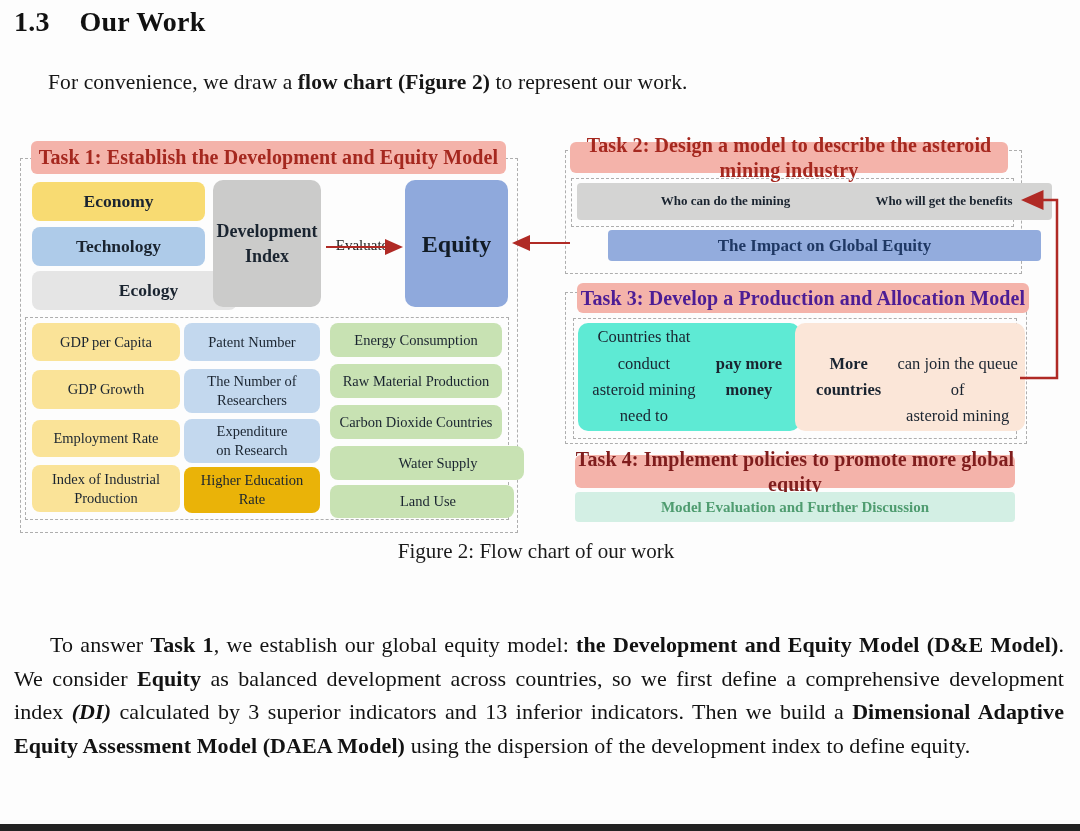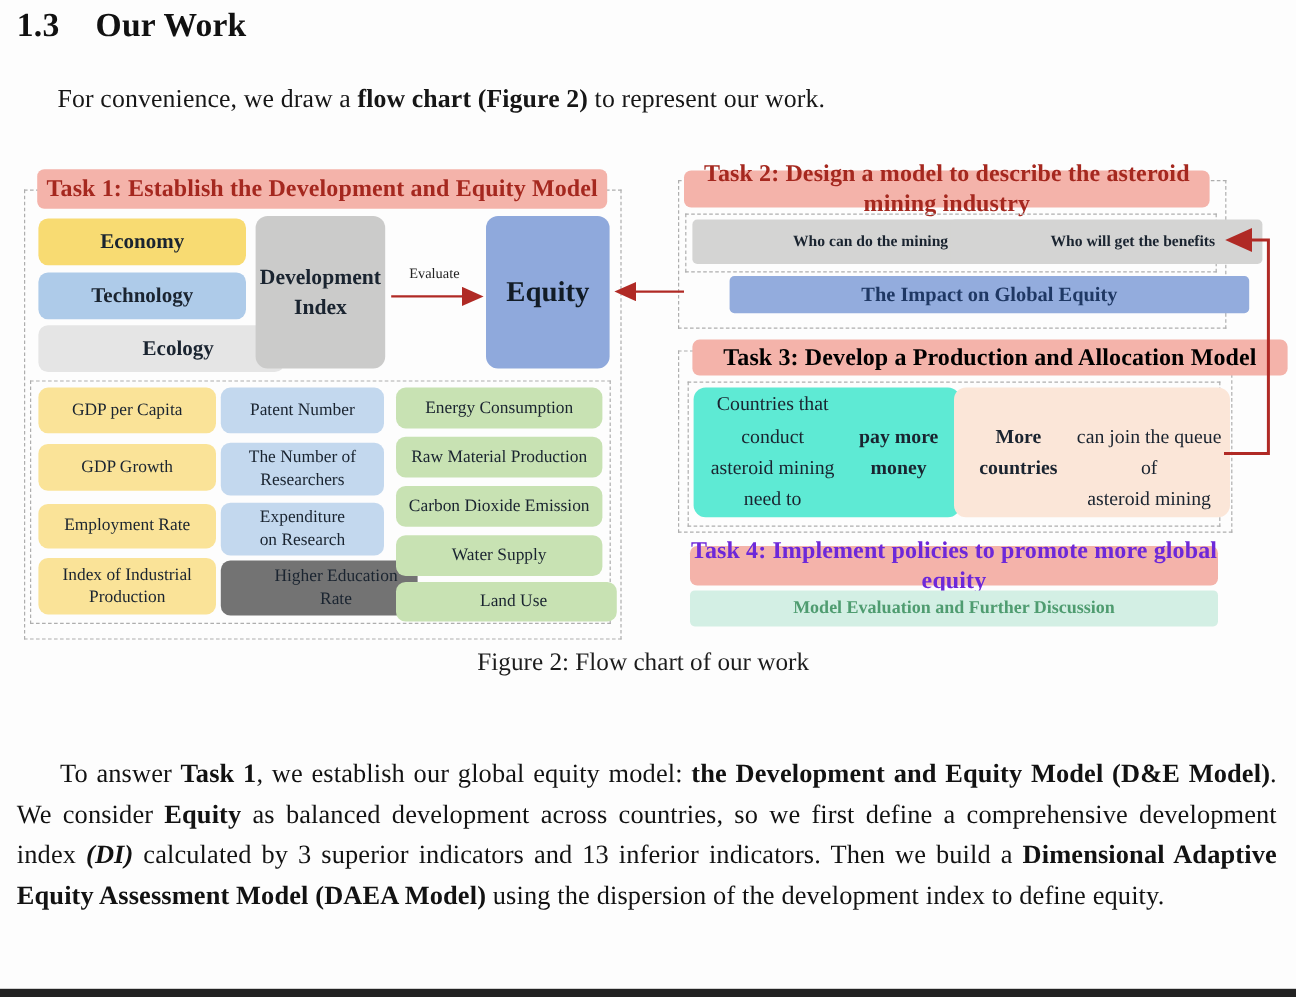--- a/index.html
+++ b/index.html
@@ -44,22 +44,22 @@
   }
   .superior{font-weight:bold;font-size:17.5px;}
   .indicator{font-size:14.5px;border-radius:8px;line-height:1.3;}
   .gray-pill{font-weight:bold;font-size:13px;border-radius:4px;padding-left:44px;}
   .impact{font-weight:bold;font-size:17px;border-radius:4px;color:#1f3864;}
   .devindex{font-weight:bold;font-size:18px;border-radius:10px;line-height:1.35;}
   .equity{font-weight:bold;font-size:24px;border-radius:10px;color:#121c26;}
   .peach-box{font-size:16.5px;border-radius:10px;line-height:1.6;padding:0 6px;}
   .mint-box{font-weight:bold;font-size:15px;border-radius:4px;}
   .evaluate-label{
-    position:absolute;left:320px;top:86px;width:84px;text-align:center;
-    font-size:12px;color:#222;
+    position:absolute;left:320px;top:102px;width:84px;text-align:center;
+    font-size:15px;color:#222;
   }
   svg.connectors{position:absolute;left:0;top:0;width:1080px;height:400px;pointer-events:none;}
 </style>
 </head>
 <body>
 
 <div class="abs section-heading">
   <span class="num">1.3</span><span>Our Work</span>
 </div>
 
@@ -87,47 +87,47 @@
   <div class="box indicator" style="left: 32px; top: 235px; width: 148px; height: 39px; background: rgb(250, 227, 152);">GDP Growth</div>
   <div class="box indicator" style="left: 32px; top: 285px; width: 148px; height: 37px; background: rgb(250, 227, 152);">Employment  Rate</div>
   <div class="box indicator" style="left: 32px; top: 330px; width: 148px; height: 47px; background: rgb(250, 227, 152);">Index of Industrial
 Production</div>
 
   <div class="box indicator" style="left: 184px; top: 188px; width: 136px; height: 38px; background: rgb(195, 216, 238);">Patent Number</div>
   <div class="box indicator" style="left: 184px; top: 234px; width: 136px; height: 44px; background: rgb(195, 216, 238);">The Number of
 Researchers</div>
   <div class="box indicator" style="left: 184px; top: 284px; width: 136px; height: 44px; background: rgb(195, 216, 238);">Expenditure
 on Research</div>
-  <div class="box indicator" style="left: 184px; top: 332px; width: 136px; height: 46px; background: #737373; padding-left: 28px;">Higher Education
+  <div class="box indicator" style="left: 184px; top: 332px; width: 136px; height: 46px; background: #eab308;">Higher Education
 Rate</div>
 
   <div class="box indicator" style="left: 330px; top: 188px; width: 172px; height: 34px; background: rgb(200, 226, 179);">Energy Consumption</div>
   <div class="box indicator" style="left: 330px; top: 229px; width: 172px; height: 34px; background: rgb(200, 226, 179);">Raw Material Production</div>
-  <div class="box indicator" style="left: 330px; top: 270px; width: 172px; height: 34px; background: rgb(200, 226, 179);">Carbon Dioxide Emission</div>
-  <div class="box indicator" style="left: 330px; top: 311px; width: 172px; height: 34px; background: rgb(200, 226, 179);">Water Supply</div>
+  <div class="box indicator" style="left: 330px; top: 270px; width: 172px; height: 34px; background: rgb(200, 226, 179);">Carbon Dioxide Countries</div>
+  <div class="box indicator" style="left: 330px; top: 311px; width: 172px; height: 34px; background: rgb(200, 226, 179); padding-left: 22px;">Water Supply</div>
   <div class="box indicator" style="left: 330px; top: 350px; width: 172px; height: 33px; background: rgb(200, 226, 179); padding-left: 12px;">Land Use</div>
 
   <div class="abs dashed" style="left:565px;top:15px;width:455px;height:122px;"></div>
   <div class="box task-header" style="left: 570px; top: 7px; width: 438px; height: 31px; background: rgb(244, 179, 170); color: rgb(165, 40, 31);">Task 2: Design a model to describe the asteroid mining industry</div>
   <div class="abs dashed" style="left:571px;top:43px;width:441px;height:47px;"></div>
   <div class="box gray-pill" style="left: 577px; top: 48px; width: 209px; height: 37px; background: rgb(212, 212, 211);">Who can do the mining</div>
   <div class="box gray-pill" style="left: 792px; top: 48px; width: 216px; height: 37px; background: rgb(212, 212, 211);">Who will get the benefits</div>
   <div class="box impact" style="left: 608px; top: 95px; width: 433px; height: 31px; background: rgb(147, 172, 221);">The Impact on Global Equity</div>
 
   <div class="abs dashed" style="left:565px;top:157px;width:460px;height:150px;"></div>
-  <div class="box task-header" style="left: 577px; top: 148px; width: 496px; height: 30px; background: rgb(244, 179, 170); color: #000000;">Task 3: Develop a Production and Allocation Model</div>
+  <div class="box task-header" style="left: 577px; top: 148px; width: 452px; height: 30px; background: rgb(244, 179, 170); color: #4c1d95;">Task 3: Develop a Production and Allocation Model</div>
   <div class="abs dashed" style="left:573px;top:183px;width:442px;height:119px;"></div>
   <div class="box peach-box" style="left: 578px; top: 188px; width: 210px; height: 108px; background: #5eead4;"><span>Countries that conduct
 asteroid mining need to
 </span><span style="font-weight: bold;">pay more money</span></div>
   <div class="box peach-box" style="left: 795px; top: 188px; width: 218px; height: 108px; background: rgb(251, 230, 216);"><span style="font-weight: bold;">More countries</span><span>
 can join the queue of
 asteroid mining</span></div>
 
-  <div class="box task-header" style="left: 575px; top: 320px; width: 440px; height: 33px; background: rgb(244, 179, 170); color: #6d28d9;">Task 4: Implement policies to promote more global equity</div>
+  <div class="box task-header" style="left: 575px; top: 320px; width: 440px; height: 33px; background: rgb(244, 179, 170); color: #7f1d1d;">Task 4: Implement policies to promote more global equity</div>
   <div class="box mint-box" style="left: 575px; top: 357px; width: 440px; height: 30px; background: rgb(211, 239, 228); color: rgb(79, 156, 112);">Model Evaluation and Further Discussion</div>
 
   <svg class="connectors" viewBox="0 0 1080 400">
     <defs>
       <marker id="arrR" markerWidth="9" markerHeight="8" refX="7" refY="4" orient="auto">
         <path d="M0,0 L9,4 L0,8 Z" fill="#b02a25"></path>
       </marker>
       <marker id="arrL" markerWidth="9" markerHeight="8" refX="7" refY="4" orient="auto">
         <path d="M0,0 L9,4 L0,8 Z" fill="#b02a25"></path>
       </marker>

